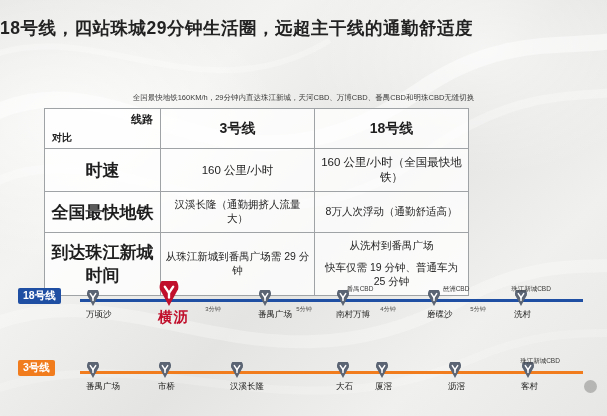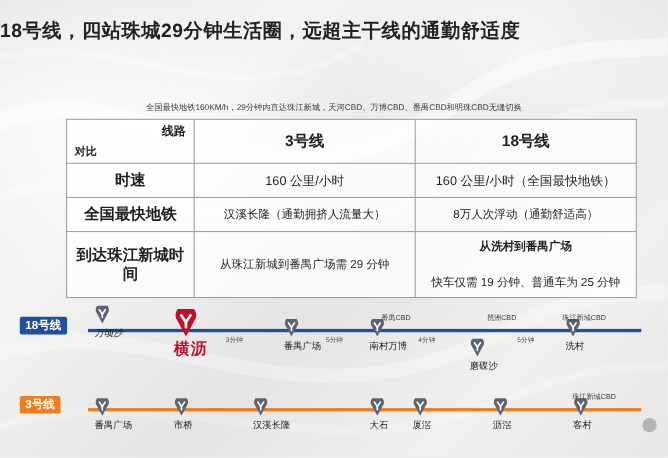--- a/index.html
+++ b/index.html
@@ -44,22 +44,22 @@
     text-align: center;
     font-size: 7.5px;
     color: #3b3b3b;
     line-height: 1.65;
     margin-top: 36px;
   }
   
   .tbl-wrap {
     position: absolute;
     top: 108px;
-    left: 60px;
-    width: 519px;
+    left: 44px;
+    width: 425px;
   }
   table.cmp {
     width: 100%;
     border-collapse: collapse;
     background: rgba(255,255,255,0.78);
     table-layout: fixed;
   }
   table.cmp td {
     border: 1px solid #9fa3a6;
     text-align: center;
@@ -94,25 +94,25 @@
     font-weight: bold;
   }
   .hdr-cell .lbl-cmp {
     position: absolute;
     left: 7px;
     bottom: 3px;
     font-size: 10px;
     font-weight: bold;
   }
   .hdr-line { font-size: 14px; font-weight: bold; }
-  .rowlabel { font-size: 14px; font-weight: bold; }
+  .rowlabel { font-size: 17px; font-weight: bold; }
   .cell { font-size: 10.5px; }
   .cell.big { font-size: 11.5px; }
   .cell-two span { display: block; }
-  .cell-two .l1 { margin-bottom: 19px; font-weight: bold; }
+  .cell-two .l1 { margin-bottom: 8px; }
   
   .metro {
     position: absolute;
     left: 0; right: 0;
   }
   .metro.m18 { top: 274px; height: 68px; }
   .metro.m3  { top: 352px; height: 62px; }
   .line-badge {
     position: absolute;
     left: 18px;
@@ -241,21 +241,21 @@
         </td>
       </tr>
     </tbody>
       </table>
   </div>
 
   <div class="metro m18">
     <div class="line-badge badge18">18号线</div>
     <div class="rail rail18"></div>
     <div class="stations">
-        <div class="stn" style="left: 93px; top: 4px; font-style: italic;">
+        <div class="stn" style="left: 93px; top: 16px;">
           <div class="pin">
             <svg width="14" height="16" viewBox="0 0 14 16">
               <path d="M7 16 L1.2 5.2 A6 6 0 1 1 12.8 5.2 Z" fill="#5a6473"></path>
               <path d="M4.3 3.6 L7 7.6 L9.7 3.6" stroke="#ffffff" stroke-width="1.5" fill="none" stroke-linecap="round"></path>
               <path d="M7 7.6 L7 10.6" stroke="#ffffff" stroke-width="1.5" stroke-linecap="round"></path>
             </svg>
           </div>
           <div class="nm">万顷沙</div>
         </div>
         <div class="stn hl" style="left: 165px; top: 16px;">
@@ -281,21 +281,21 @@
         <div class="stn" style="left: 343px; top: 16px;">
           <div class="pin">
             <svg width="14" height="16" viewBox="0 0 14 16">
               <path d="M7 16 L1.2 5.2 A6 6 0 1 1 12.8 5.2 Z" fill="#5a6473"></path>
               <path d="M4.3 3.6 L7 7.6 L9.7 3.6" stroke="#ffffff" stroke-width="1.5" fill="none" stroke-linecap="round"></path>
               <path d="M7 7.6 L7 10.6" stroke="#ffffff" stroke-width="1.5" stroke-linecap="round"></path>
             </svg>
           </div>
           <div class="nm">南村万博</div>
         </div>
-        <div class="stn" style="left: 434px; top: 16px; margin-top: 18px;">
+        <div class="stn" style="left: 434px; top: 16px;">
           <div class="pin">
             <svg width="14" height="16" viewBox="0 0 14 16">
               <path d="M7 16 L1.2 5.2 A6 6 0 1 1 12.8 5.2 Z" fill="#5a6473"></path>
               <path d="M4.3 3.6 L7 7.6 L9.7 3.6" stroke="#ffffff" stroke-width="1.5" fill="none" stroke-linecap="round"></path>
               <path d="M7 7.6 L7 10.6" stroke="#ffffff" stroke-width="1.5" stroke-linecap="round"></path>
             </svg>
           </div>
           <div class="nm">磨碟沙</div>
         </div>
         <div class="stn" style="left: 521px; top: 16px;">

